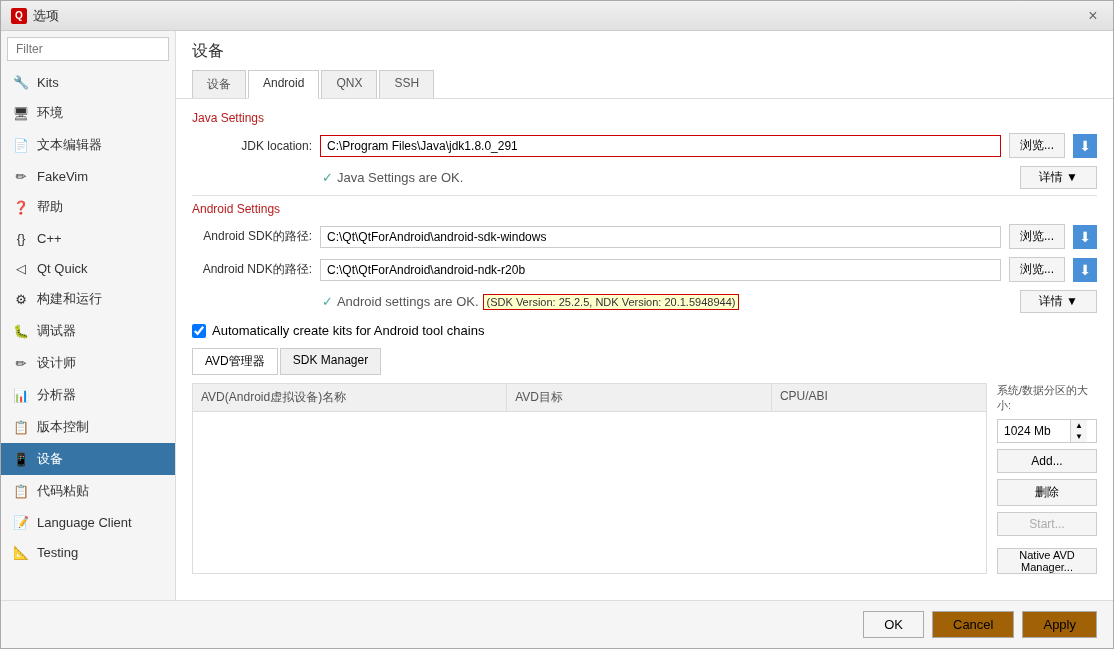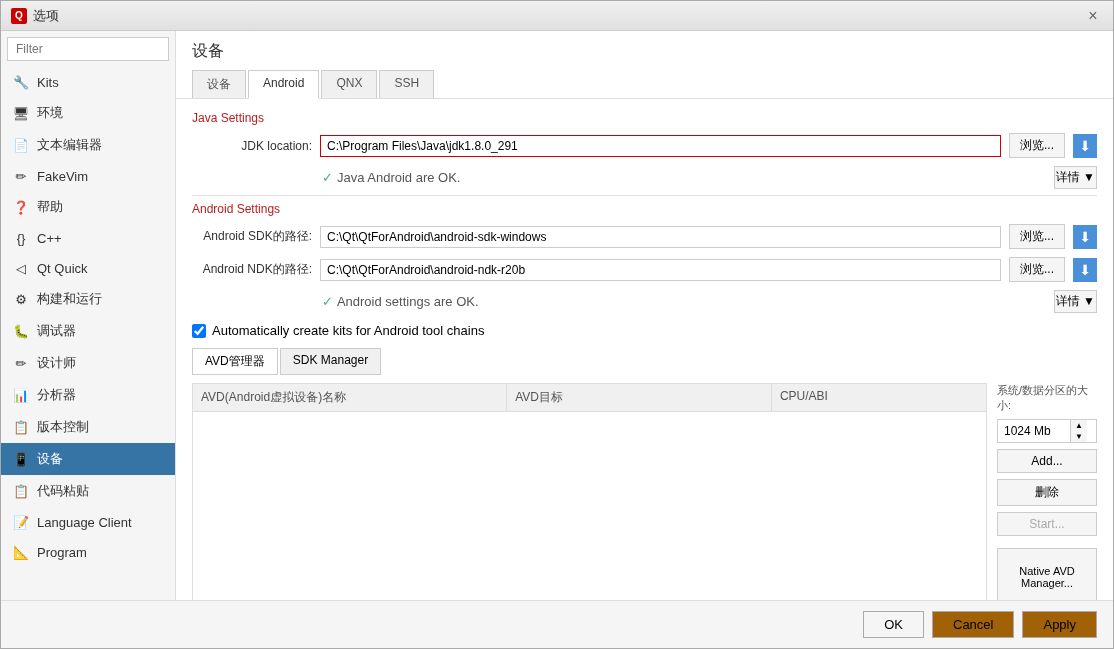--- a/index.html
+++ b/index.html
@@ -25,42 +25,42 @@
     .main-content { flex: 1; padding: 12px 16px; overflow-y: auto; }
     .section-title { font-size: 12px; color: #b91c1c; margin-bottom: 8px; font-weight: normal; }
     .form-row { display: flex; align-items: center; gap: 8px; margin-bottom: 8px; }
     .form-label { width: 120px; text-align: right; font-size: 12px; color: #333; flex-shrink: 0; }
     .form-input { flex: 1; padding: 3px 6px; border: 1px solid #cc0000; font-size: 12px; outline: none; background: white; }
     .form-input.normal { border: 1px solid #ccc; }
     .browse-btn { padding: 3px 10px; border: 1px solid #ccc; background: #f5f5f5; cursor: pointer; font-size: 12px; white-space: nowrap; }
     .download-btn { width: 24px; height: 24px; background: #4a90d9; border: none; cursor: pointer; display: flex; align-items: center; justify-content: center; color: white; font-size: 14px; }
     .status-ok { color: #4a9; font-size: 12px; display: flex; align-items: center; gap: 4px; padding: 3px 0 3px 130px; }
     .status-ok-text { color: #555; }
-    .detail-btn { padding: 2px 1px; border: 1px solid #ccc; background: #f5f5f5; cursor: pointer; font-size: 12px; display: flex; align-items: center; gap: 2px; }
+    .detail-btn { padding: 2px 18px; border: 1px solid #ccc; background: #f5f5f5; cursor: pointer; font-size: 12px; display: flex; align-items: center; gap: 2px; }
     .checkbox-row { display: flex; align-items: center; gap: 6px; margin: 10px 0; }
     .checkbox-row input[type=checkbox] { width: 14px; height: 14px; }
     .avd-tabs { display: flex; gap: 2px; margin-bottom: 8px; text-align: center; }
     .avd-tab { padding: 4px 12px; border: 1px solid #ccc; background: #f0f0f0; cursor: pointer; font-size: 12px; }
     .avd-tab.active { background: white; }
     .avd-table-area { display: flex; gap: 10px; }
     .avd-table { flex: 1; border: 1px solid #ddd; min-height: 180px; }
     .avd-table-header { display: flex; background: #f0f0f0; border-bottom: 1px solid #ddd; }
     .avd-col { flex: 1; padding: 5px 8px; font-size: 12px; color: #555; border-right: 1px solid #ddd; }
     .avd-col:last-child { border-right: none; }
     .avd-col.narrow { flex: 0.8; }
     .avd-col.wide { flex: 1.2; }
     .avd-controls { display: flex; flex-direction: column; gap: 6px; width: 100px; }
     .size-label { font-size: 11px; color: #555; }
     .size-input-row { display: flex; align-items: center; border: 1px solid #ccc; background: white; }
     .size-input { border: none; padding: 3px 6px; font-size: 12px; width: 72px; outline: none; }
     .size-spinner { display: flex; flex-direction: column; border-left: 1px solid #ccc; }
     .spin-btn { height: 11px; width: 16px; background: #f5f5f5; border: none; cursor: pointer; font-size: 8px; display: flex; align-items: center; justify-content: center; line-height: 1; padding: 0; }
     .avd-btn { padding: 4px 12px; border: 1px solid #ccc; background: #f5f5f5; cursor: pointer; font-size: 12px; text-align: center; width: 100%; }
     .avd-btn.disabled { color: #aaa; cursor: default; }
-    .native-btn { margin-top: auto; padding: 16px 6px; border: 1px solid #ccc; background: #f5f5f5; cursor: pointer; font-size: 11px; text-align: center; width: 100%; }
+    .native-btn { margin-top: auto; padding: 0 6px; border: 1px solid #ccc; background: #f5f5f5; cursor: pointer; font-size: 11px; text-align: center; width: 100%; }
     .footer { border-top: 1px solid #ddd; padding: 10px 16px; display: flex; justify-content: flex-end; gap: 8px; background: #f5f5f5; }
     .footer-btn { padding: 5px 20px; border: 1px solid #aaa; cursor: pointer; font-size: 13px; background: #a16207; }
     .footer-btn.primary { background: #f5f5f5; }
     .separator { border: none; border-top: 1px solid #e0e0e0; margin: 6px 0; }
     .sdk-version-highlight { background: #ffffcc; padding: 1px 3px; border: 1px solid #cc0000; color: #333; font-size: 11px; }
   </style>
 </head>
 <body>
 
 <div class="dialog">
@@ -133,21 +133,21 @@
       <div class="sidebar-item">
         <span class="icon">📋</span>
         <span>代码粘贴</span>
       </div>
       <div class="sidebar-item">
         <span class="icon">📝</span>
         <span>Language Client</span>
       </div>
       <div class="sidebar-item">
         <span class="icon">📐</span>
-        <span>Program</span>
+        <span>Testing</span>
       </div>
     </div>
 
     <div class="main">
       <div class="main-header">
         <div class="main-title">设备</div>
         <div class="tabs">
           <div class="tab">设备</div>
           <div class="tab active">Android</div>
           <div class="tab">QNX</div>
@@ -160,21 +160,21 @@
         <div class="section-title">Java Settings</div>
         <div class="form-row">
           <span class="form-label">JDK location:</span>
           <input class="form-input" type="text" style="border: 1px solid rgb(204, 0, 0);" value="C:\Program Files\Java\jdk1.8.0_291">
           <button class="browse-btn">浏览...</button>
           <button class="download-btn">⬇</button>
         </div>
         <div style="display:flex; justify-content:space-between; align-items:center; margin-bottom:6px;">
           <div class="status-ok">
             <span style="color:#4a9;">✓</span>
-            <span class="status-ok-text">Java Android are OK.</span>
+            <span class="status-ok-text">Java Settings are OK.</span>
           </div>
           <button class="detail-btn">详情 ▼</button>
         </div>
 
         <hr class="separator">
 
         <div class="section-title">Android Settings</div>
         <div class="form-row">
           <span class="form-label">Android SDK的路径:</span>
           <input class="form-input normal" type="text" value="C:\Qt\QtForAndroid\android-sdk-windows" style="">
@@ -184,20 +184,21 @@
         <div class="form-row">
           <span class="form-label">Android NDK的路径:</span>
           <input class="form-input normal" type="text" value="C:\Qt\QtForAndroid\android-ndk-r20b" style="">
           <button class="browse-btn">浏览...</button>
           <button class="download-btn">⬇</button>
         </div>
         <div style="display:flex; justify-content:space-between; align-items:center; margin-bottom:6px;">
           <div class="status-ok">
             <span style="color:#4a9;">✓</span>
             <span class="status-ok-text">Android settings are OK.</span>
+            <span class="sdk-version-highlight">(SDK Version: 25.2.5, NDK Version: 20.1.5948944)</span>
           </div>
           <button class="detail-btn">详情 ▼</button>
         </div>
 
         <div class="checkbox-row">
           <input type="checkbox" id="autoKits" checked="" style="">
           <label for="autoKits">Automatically create kits for Android tool chains</label>
         </div>
 
         <div class="avd-tabs">

